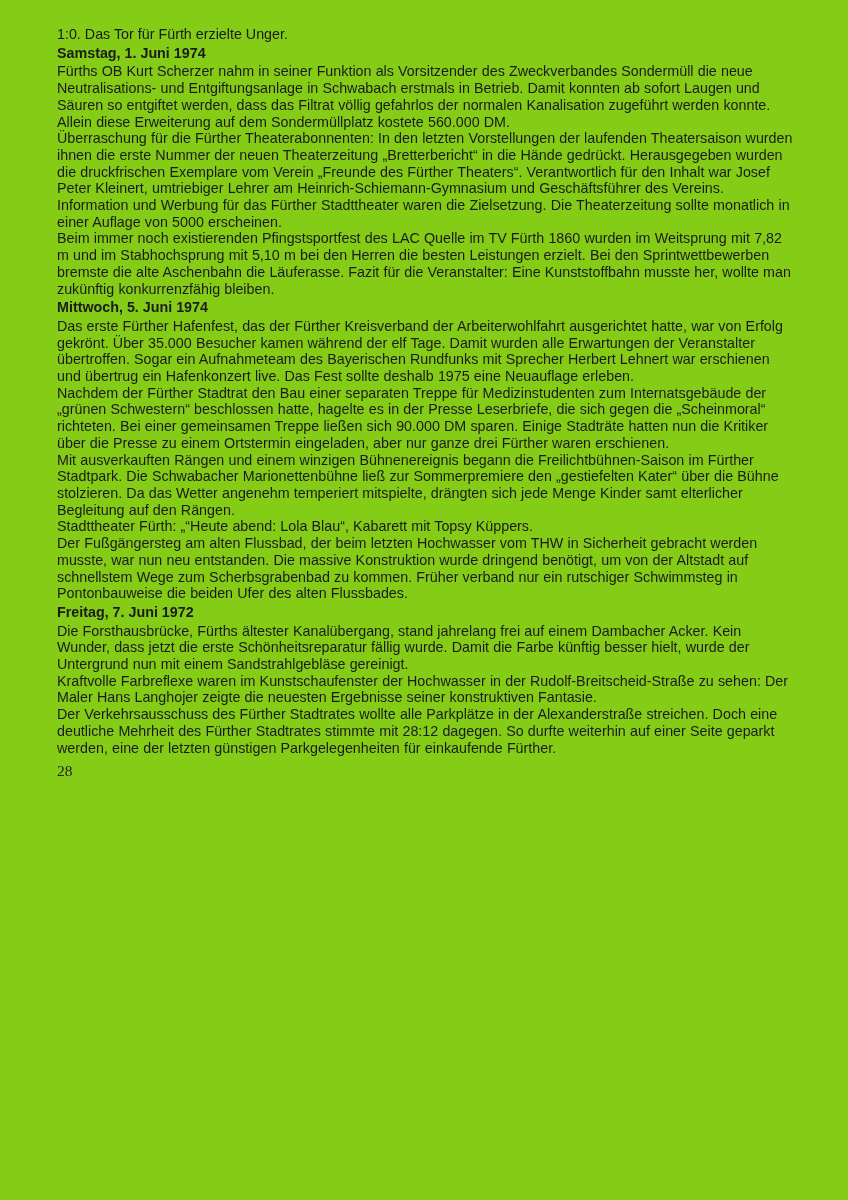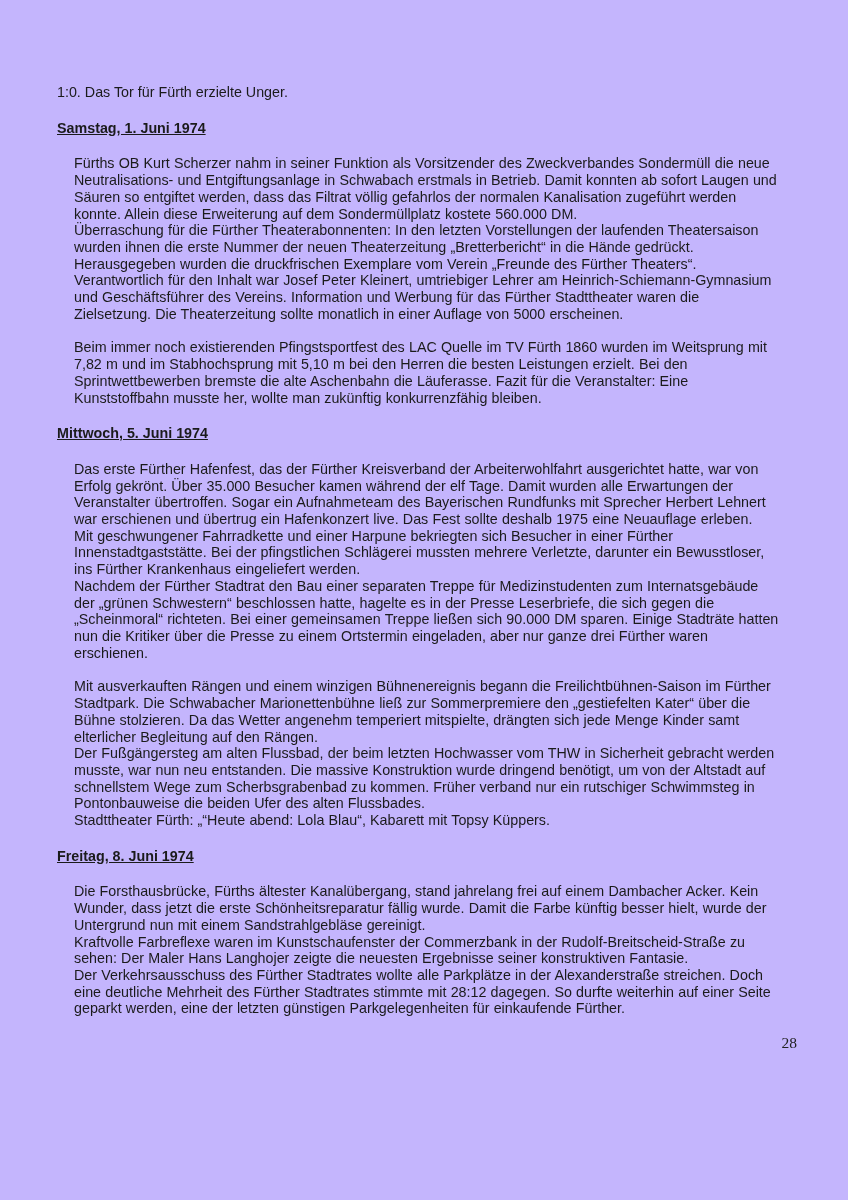--- a/index.html
+++ b/index.html
@@ -5,52 +5,51 @@
   html, body {
     margin: 0;
     padding: 0;
     background: #ffffff;
   }
   .page {
     position: relative;
     width: 848px;
     height: 1200px;
     box-sizing: border-box;
-    background: #c4b5fd;
-    padding: 84px 51px 0 57px;
+    background: #84cc16;
+    padding: 26px 51px 0 57px;
     font-family: "Liberation Sans", "DejaVu Sans", sans-serif;
     font-size: 14.3px;
     line-height: 16.7px;
     color: #1b1b1b;
     overflow: hidden;
     text-align: left;
   }
   .intro-line {
     margin: 0;
   }
   section {
     margin: 0;
   }
   .day-heading {
     font-size: 14.3px;
     font-weight: bold;
     line-height: 16.7px;
-    margin: 19px 0;
-    text-decoration: underline;
+    margin: 2px 0;
   }
   .paragraphs {
-    margin: 17px;
+    margin: 0;
   }
   .para {
     margin: 0;
     word-spacing: 0.2px;
   }
   .page-number {
     margin-top: 6px;
-    text-align: right;
+    text-align: left;
     font-family: "Liberation Serif", "DejaVu Serif", serif;
     font-size: 15.5px;
     line-height: 18px;
     color: #222222;
   }
 </style>
 </head>
 <body>
 
 <div class="page">
@@ -68,37 +67,36 @@
   <section>
     <div class="paragraphs">
       <p class="para">Beim immer noch existierenden Pfingstsportfest des LAC Quelle im TV Fürth 1860 wurden im Weitsprung mit 7,82 m und im Stabhochsprung mit 5,10 m bei den Herren die besten Leistungen erzielt. Bei den Sprintwettbewerben bremste die alte Aschenbahn die Läuferasse. Fazit für die Veranstalter: Eine Kunststoffbahn musste her, wollte man zukünftig konkurrenzfähig bleiben.</p>
     </div>
   </section>
 
   <section>
     <h2 class="day-heading">Mittwoch, 5. Juni 1974</h2>
     <div class="paragraphs">
       <p class="para">Das erste Fürther Hafenfest, das der Fürther Kreisverband der Arbeiterwohlfahrt ausgerichtet hatte, war von Erfolg gekrönt. Über 35.000 Besucher kamen während der elf Tage. Damit wurden alle Erwartungen der Veranstalter übertroffen. Sogar ein Aufnahmeteam des Bayerischen Rundfunks mit Sprecher Herbert Lehnert war erschienen und übertrug ein Hafenkonzert live. Das Fest sollte deshalb 1975 eine Neuauflage erleben.</p>
-      <p class="para">Mit geschwungener Fahrradkette und einer Harpune bekriegten sich Besucher in einer Fürther Innenstadtgaststätte. Bei der pfingstlichen Schlägerei mussten mehrere Verletzte, darunter ein Bewusstloser, ins Fürther Krankenhaus eingeliefert werden.</p>
       <p class="para">Nachdem der Fürther Stadtrat den Bau einer separaten Treppe für Medizinstudenten zum Internatsgebäude der „grünen Schwestern“ beschlossen hatte, hagelte es in der Presse Leserbriefe, die sich gegen die „Scheinmoral“ richteten. Bei einer gemeinsamen Treppe ließen sich 90.000 DM sparen. Einige Stadträte hatten nun die Kritiker über die Presse zu einem Ortstermin eingeladen, aber nur ganze drei Fürther waren erschienen.</p>
     </div>
   </section>
 
   <section>
     <div class="paragraphs">
       <p class="para">Mit ausverkauften Rängen und einem winzigen Bühnenereignis begann die Freilichtbühnen-Saison im Fürther Stadtpark. Die Schwabacher Marionettenbühne ließ zur Sommerpremiere den „gestiefelten Kater“ über die Bühne stolzieren. Da das Wetter angenehm temperiert mitspielte, drängten sich jede Menge Kinder samt elterlicher Begleitung auf den Rängen.</p>
+      <p class="para">Stadttheater Fürth: „“Heute abend: Lola Blau“, Kabarett mit Topsy Küppers.</p>
       <p class="para">Der Fußgängersteg am alten Flussbad, der beim letzten Hochwasser vom THW in Sicherheit gebracht werden musste, war nun neu entstanden. Die massive Konstruktion wurde dringend benötigt, um von der Altstadt auf schnellstem Wege zum Scherbsgrabenbad zu kommen. Früher verband nur ein rutschiger Schwimmsteg in Pontonbauweise die beiden Ufer des alten Flussbades.</p>
-      <p class="para">Stadttheater Fürth: „“Heute abend: Lola Blau“, Kabarett mit Topsy Küppers.</p>
     </div>
   </section>
 
   <section>
-    <h2 class="day-heading">Freitag, 8. Juni 1974</h2>
+    <h2 class="day-heading">Freitag, 7. Juni 1972</h2>
     <div class="paragraphs">
       <p class="para">Die Forsthausbrücke, Fürths ältester Kanalübergang, stand jahrelang frei auf einem Dambacher Acker. Kein Wunder, dass jetzt die erste Schönheitsreparatur fällig wurde. Damit die Farbe künftig besser hielt, wurde der Untergrund nun mit einem Sandstrahlgebläse gereinigt.</p>
-      <p class="para">Kraftvolle Farbreflexe waren im Kunstschaufenster der Commerzbank in der Rudolf-Breitscheid-Straße zu sehen: Der Maler Hans Langhojer zeigte die neuesten Ergebnisse seiner konstruktiven Fantasie.</p>
+      <p class="para">Kraftvolle Farbreflexe waren im Kunstschaufenster der Hochwasser in der Rudolf-Breitscheid-Straße zu sehen: Der Maler Hans Langhojer zeigte die neuesten Ergebnisse seiner konstruktiven Fantasie.</p>
       <p class="para">Der Verkehrsausschuss des Fürther Stadtrates wollte alle Parkplätze in der Alexanderstraße streichen. Doch eine deutliche Mehrheit des Fürther Stadtrates stimmte mit 28:12 dagegen. So durfte weiterhin auf einer Seite geparkt werden, eine der letzten günstigen Parkgelegenheiten für einkaufende Fürther.</p>
     </div>
   </section>
 
   <div class="page-number">28</div>
 
 </div>
 
 </body></html>

